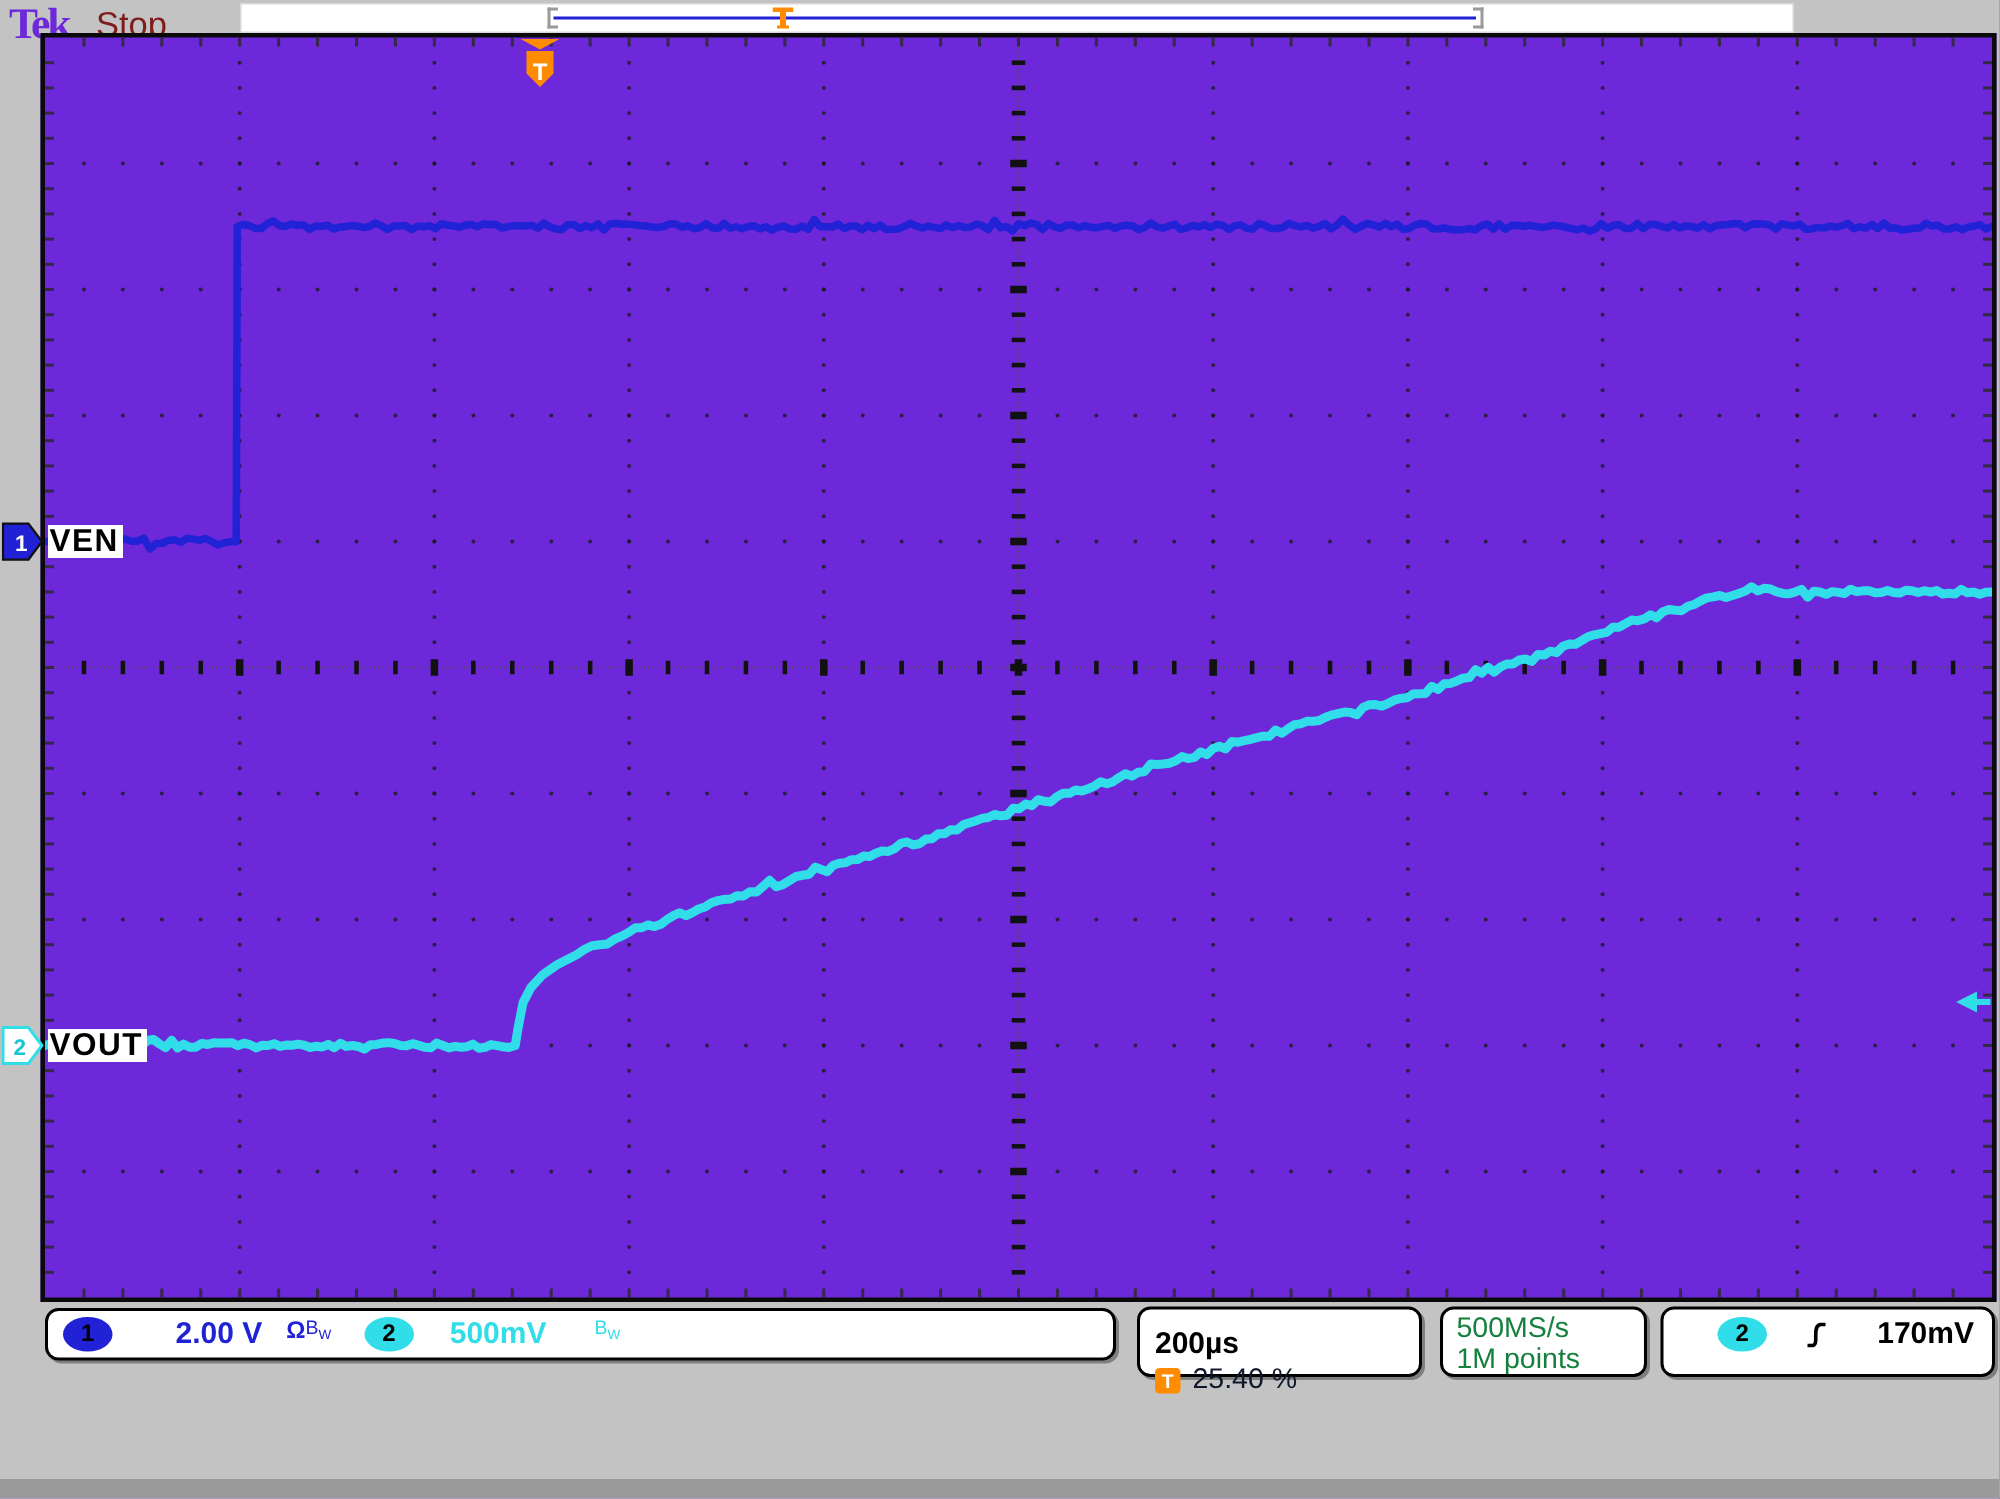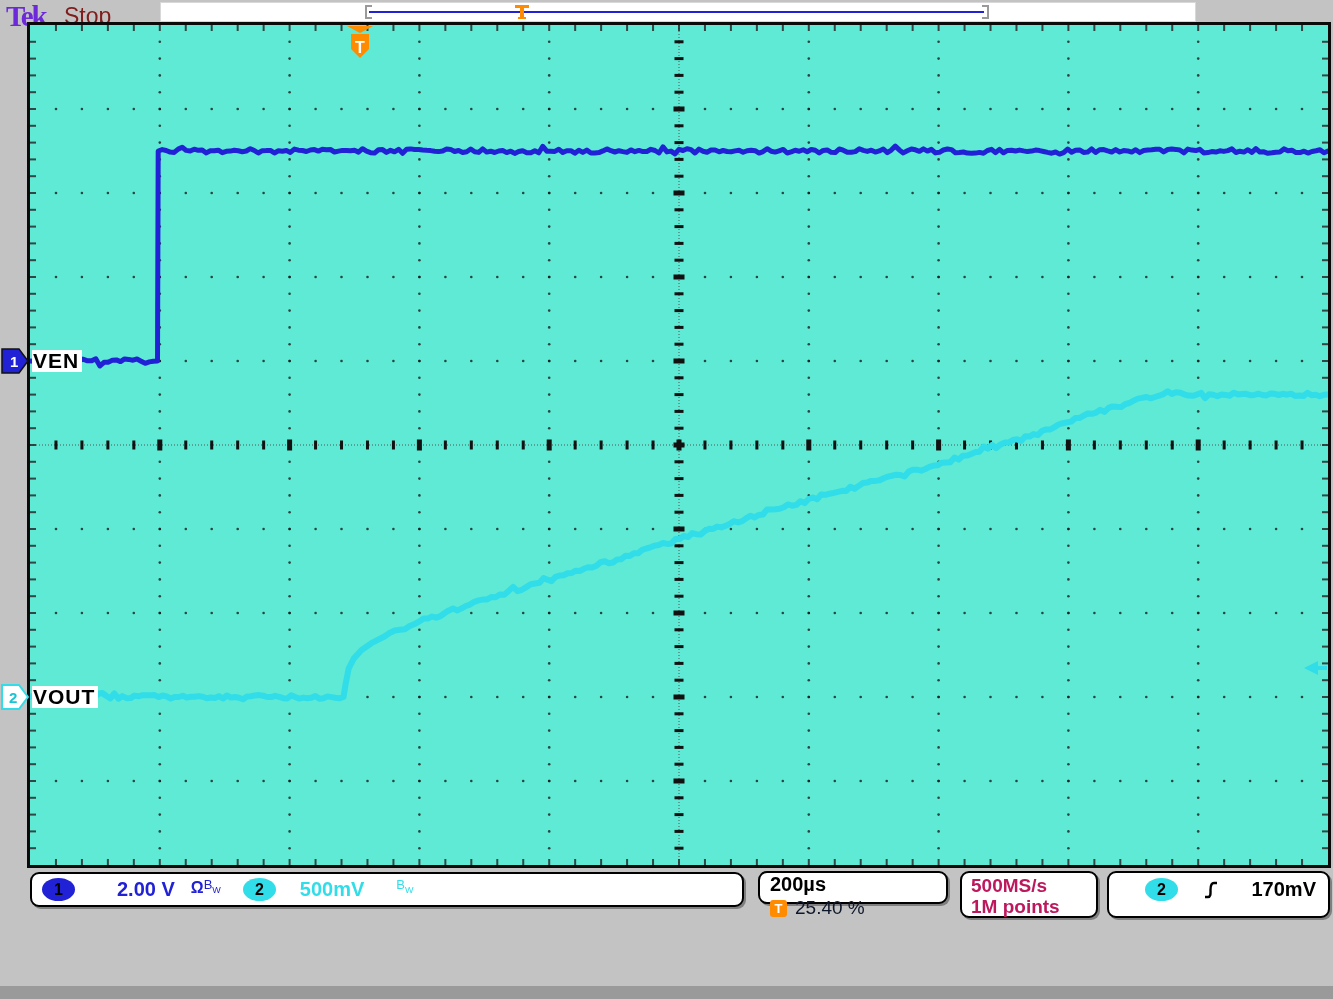--- a/index.html
+++ b/index.html
@@ -13,21 +13,21 @@
   #acqbar{position:absolute;left:160px;top:2px;width:1036px;height:20px;background:#fff;
     border:1px solid #d8d8d8;box-sizing:border-box;}
   .bracket{position:absolute;top:2px;width:7px;height:14px;border:2px solid #9a9a9a;box-sizing:border-box;}
   .bracket.l{left:204px;border-right:none;}
   .bracket.r{left:821px;border-left:none;}
   #acqline{position:absolute;left:208px;top:8px;width:615px;height:2px;background:#2121d6;}
   #acqflag{position:absolute;top:1px;}
 
   
   #plot{position:absolute;left:27px;top:22px;width:1298px;height:840px;
-    border:3px solid #0a0a0a;background:#5eead4;}
+    border:3px solid #0a0a0a;background:#6d28d9;}
   #wave{position:absolute;left:0;top:0;}
   .chlabel{position:absolute;left:2px;font-size:21px;line-height:22px;font-weight:bold;
     letter-spacing:1px;color:#000;background:#fff;padding:0 3px 0 1px;}
 
   .marker{position:absolute;left:1px;}
   #trigshield{position:absolute;}
   #trigarrow{position:absolute;}
 
   
   .box{position:absolute;background:#fff;border:2px solid #000;border-radius:9px;
@@ -35,28 +35,28 @@
   #chbox{left:30px;top:872px;width:714px;height:35px;display:flex;align-items:center;}
   .badge{width:33px;height:23px;border-radius:50%;display:flex;align-items:center;
     justify-content:center;font-size:16px;font-weight:bold;color:#000;flex:none;}
   .badge.b1{background:#2121d6;}
   .badge.b2{background:#31dde8;}
   .v1{color:#2121d6;font-size:20px;font-weight:bold;}
   .v2{color:#31dde8;font-size:20px;font-weight:bold;}
   .ohm{font-size:16px;font-weight:bold;position:relative;top:-2px;}
   .bw{font-size:13px;font-weight:normal;position:relative;top:-4px;}
   .bw sub{font-size:9px;}
-  #tbbox{left:758px;top:871px;width:190px;height:33px;padding:0 10px;}
+  #tbbox{left:758px;top:871px;width:190px;height:47px;padding:12px 10px;}
   #tbscale{font-size:20px;font-weight:bold;color:#000;}
   #tbrow2{display:flex;align-items:center;margin-top:1px;}
   #torange{width:17px;height:17px;border-radius:3px;background:#ff8b00;color:#fff;
     display:flex;align-items:center;justify-content:center;font-size:13px;font-weight:bold;flex:none;}
   #tpct{margin-left:8px;color:#0f172a;font-size:19px;font-weight:normal;}
   #acqbox{left:960px;top:871px;width:138px;height:47px;padding:2px 9px;}
-  #acqbox div{font-size:19px;font-weight:bold;color:#be185d;line-height:21px;}
+  #acqbox div{font-size:19px;font-weight:normal;color:#15803d;line-height:21px;}
   #trigbox{left:1107px;top:871px;width:223px;height:47px;}
   #trigrow{display:flex;align-items:center;padding:5px 12px 0 36px;}
   #edgeicon{margin-left:24px;flex:none;}
   #tlevel{margin-left:auto;font-size:20px;font-weight:bold;color:#000000;}
 
   #bottomstrip{position:absolute;left:0;top:986px;width:1333px;height:13px;background:#9a9a9a;}
 </style>
 </head>
 <body>
 

